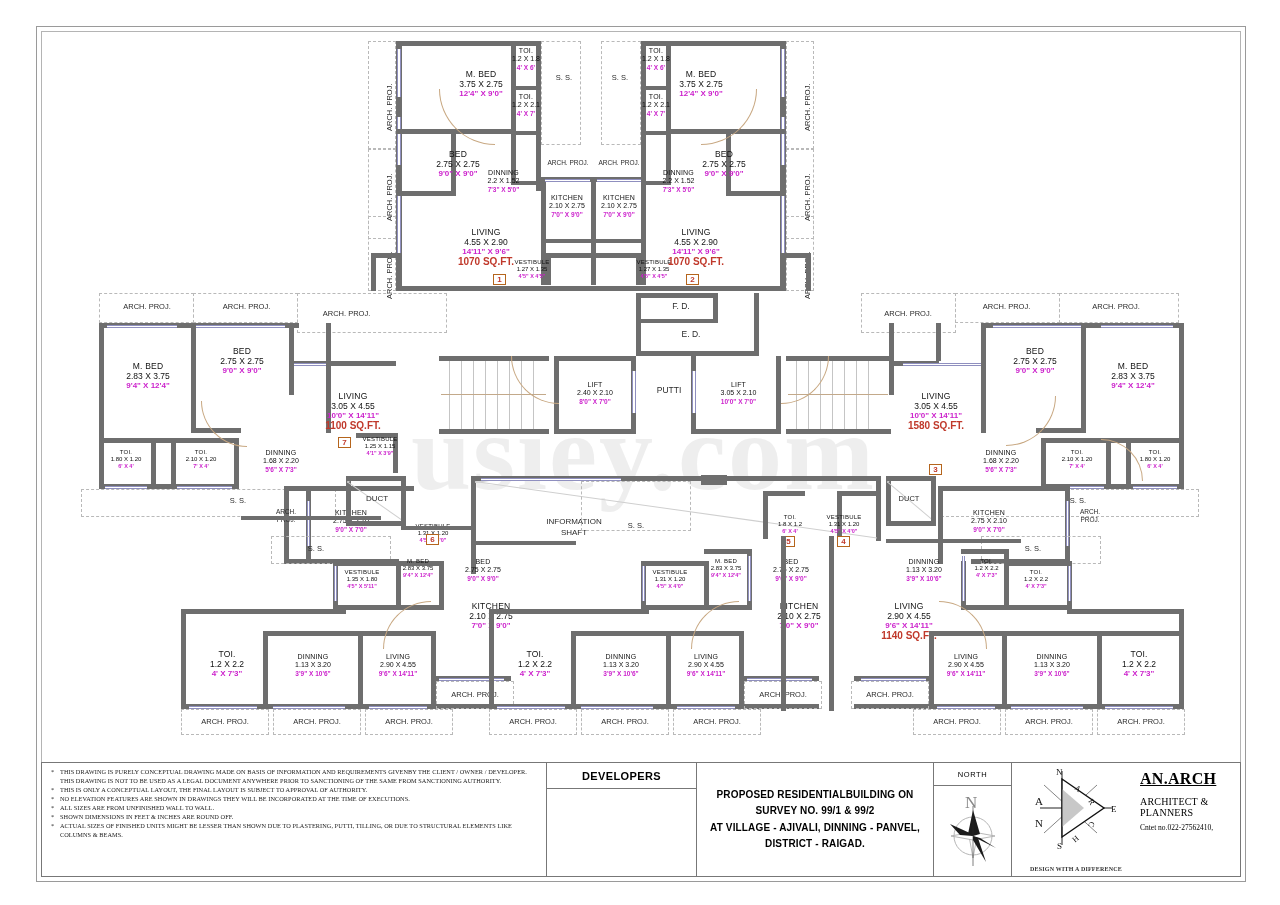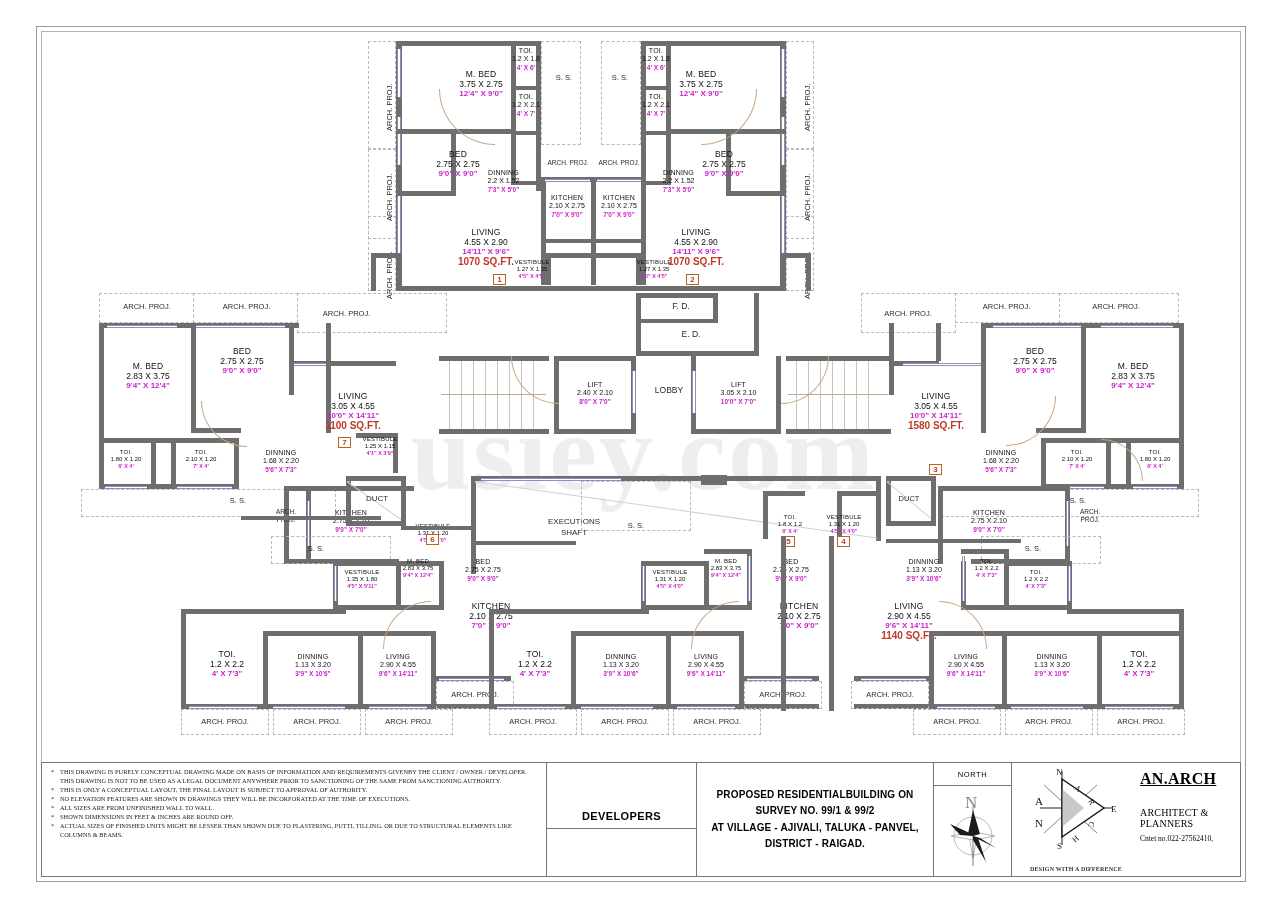--- a/index.html
+++ b/index.html
@@ -178,21 +178,20 @@
   }
   #notes li:before {
     content: "*"; position: absolute; left: 0; top: 0;
   }
 
   #devcol { width: 150px; display:flex; flex-direction:column; }
   #devhead {
     height: 26px; display:flex; align-items:center; justify-content:center;
     font-size: 11px; font-weight: bold; letter-spacing: .4px;
     border-bottom: 1.5px solid #777;
-    margin-top: 40px;
   }
   #devbody { flex: 1; }
 
   #plancol { width: 237px; display:flex; flex-direction:column; }
   #planhead {
     padding: 5px 4px 5px;
     text-align:center; font-size: 10px; font-weight: bold;
     line-height: 1.45; letter-spacing:.2px;
     border-bottom: 1.5px solid #777;
   }
@@ -214,21 +213,21 @@
   #logowrap { width: 128px; position: relative; }
   #logotag {
     position:absolute; bottom:4px; left:2px; width:124px; text-align:center;
     font-family: "Liberation Serif", serif;
     font-size: 6px; font-weight:bold; letter-spacing:.2px; color:#333;
   }
   #archinfo { flex:1; padding-top: 7px; font-family:"Liberation Serif", serif; }
   #archinfo .an {
     font-size: 16px; font-weight: bold; text-decoration: underline; letter-spacing: .3px;
   }
-  #archinfo .ap { font-size: 10px; margin-top: 19px; letter-spacing: .2px; }
+  #archinfo .ap { font-size: 10px; margin-top: 8px; letter-spacing: .2px; }
   #archinfo .ad { font-size: 11px; margin-top: 8px; line-height: 1.35; }
   #archinfo .ac { font-size: 7.5px; margin-top: 5px; line-height: 1.4; }
 </style>
 </head>
 <body>
 
 <div id="sheet">
 
   <div id="frame-outer"></div>
   <div id="frame-inner"></div>
@@ -436,21 +435,21 @@
     <div class="w" style="left:650px;top:325px;width:5px;height:78px;"></div>
     <div class="w" style="left:650px;top:398px;width:90px;height:5px;"></div>
     <div class="w" style="left:735px;top:325px;width:5px;height:78px;"></div>
     <div class="winv" style="left:651px;top:340px;width:4px;height:42px;"></div>
     <div class="rm sm" style="left:655px;top:350px;width:85px;">
       <div class="nm">LIFT</div>
       <div class="dm">3.05 X 2.10</div>
       <div class="ft">10'0" X 7'0"</div>
     </div>
 
-    <div class="lbl" style="left:604px;top:354px;width:48px;font-size:8.5px;">LOBBY</div>
+    <div class="lbl" style="left:604px;top:354px;width:48px;font-size:8.5px;">PUTTI</div>
 
     <div class="w" style="left:398px;top:325px;width:110px;height:5px;"></div>
     <div class="w" style="left:398px;top:398px;width:110px;height:5px;"></div>
     <div class="stair" style="left:400px;top:330px;width:105px;height:68px;">
       <i style="left:8px"></i>
         <i style="left:20px"></i>
         <i style="left:32px"></i>
         <i style="left:44px"></i>
       <i style="left:56px"></i>
         <i style="left:68px"></i>
@@ -576,21 +575,21 @@
     <div class="badge" style="left:385px;top:503px;">6</div>
 
     <div class="w" style="left:430px;top:445px;width:5px;height:98px;"></div>
     <div class="w" style="left:430px;top:445px;width:410px;height:5px;"></div>
     <div class="win" style="left:440px;top:447px;width:140px;height:3px;"></div>
     <div class="w" style="left:660px;top:444px;width:26px;height:10px;"></div>
     <div class="w" style="left:835px;top:445px;width:5px;height:65px;"></div>
     <div class="w" style="left:430px;top:510px;width:105px;height:4px;"></div>
     <div class="solidcross" style="left:434px;top:450px;width:402px;height:58px;--a1:8deg;--a2:-8deg;"></div>
     <div class="lbl" style="left:488px;top:485px;width:90px;font-size:8px;line-height:1.4;">
-      <span>EXECUTIONS</span><br>
+      <span>INFORMATION</span><br>
       <span>SHAFT</span>
     </div>
 
     <div class="dash" style="left:540px;top:450px;width:110px;height:50px;"></div>
     <div class="lbl" style="left:578px;top:490px;width:34px;">S. S.</div>
 
     <div class="dash" style="left:230px;top:505px;width:120px;height:28px;"></div>
     <div class="lbl" style="left:258px;top:513px;width:34px;">S. S.</div>
 
     <div class="w" style="left:292px;top:530px;width:5px;height:48px;"></div>
@@ -949,21 +948,21 @@
     <div class="tcell" id="devcol">
       <div id="devhead">DEVELOPERS</div>
       <div id="devbody"></div>
     </div>
 
     <div class="tcell" id="plancol">
       <div id="planbody">
         <div>
           <div>PROPOSED RESIDENTIALBUILDING ON</div>
           <div>SURVEY NO. 99/1 &amp; 99/2</div>
-          <div>AT VILLAGE - AJIVALI, TALUKA - PANVEL,</div>
+          <div>AT VILLAGE - AJIVALI, DINNING - PANVEL,</div>
           <div>DISTRICT - RAIGAD.</div>
         </div>
       </div>
     </div>
 
     <div class="tcell" id="northcol">
       <div id="northhead">NORTH</div>
       <div id="northbody">
         <svg width="78" height="86" viewBox="0 0 78 86">
           <text x="31" y="22" font-family="Liberation Serif, serif" font-size="17" fill="#888">N</text>

